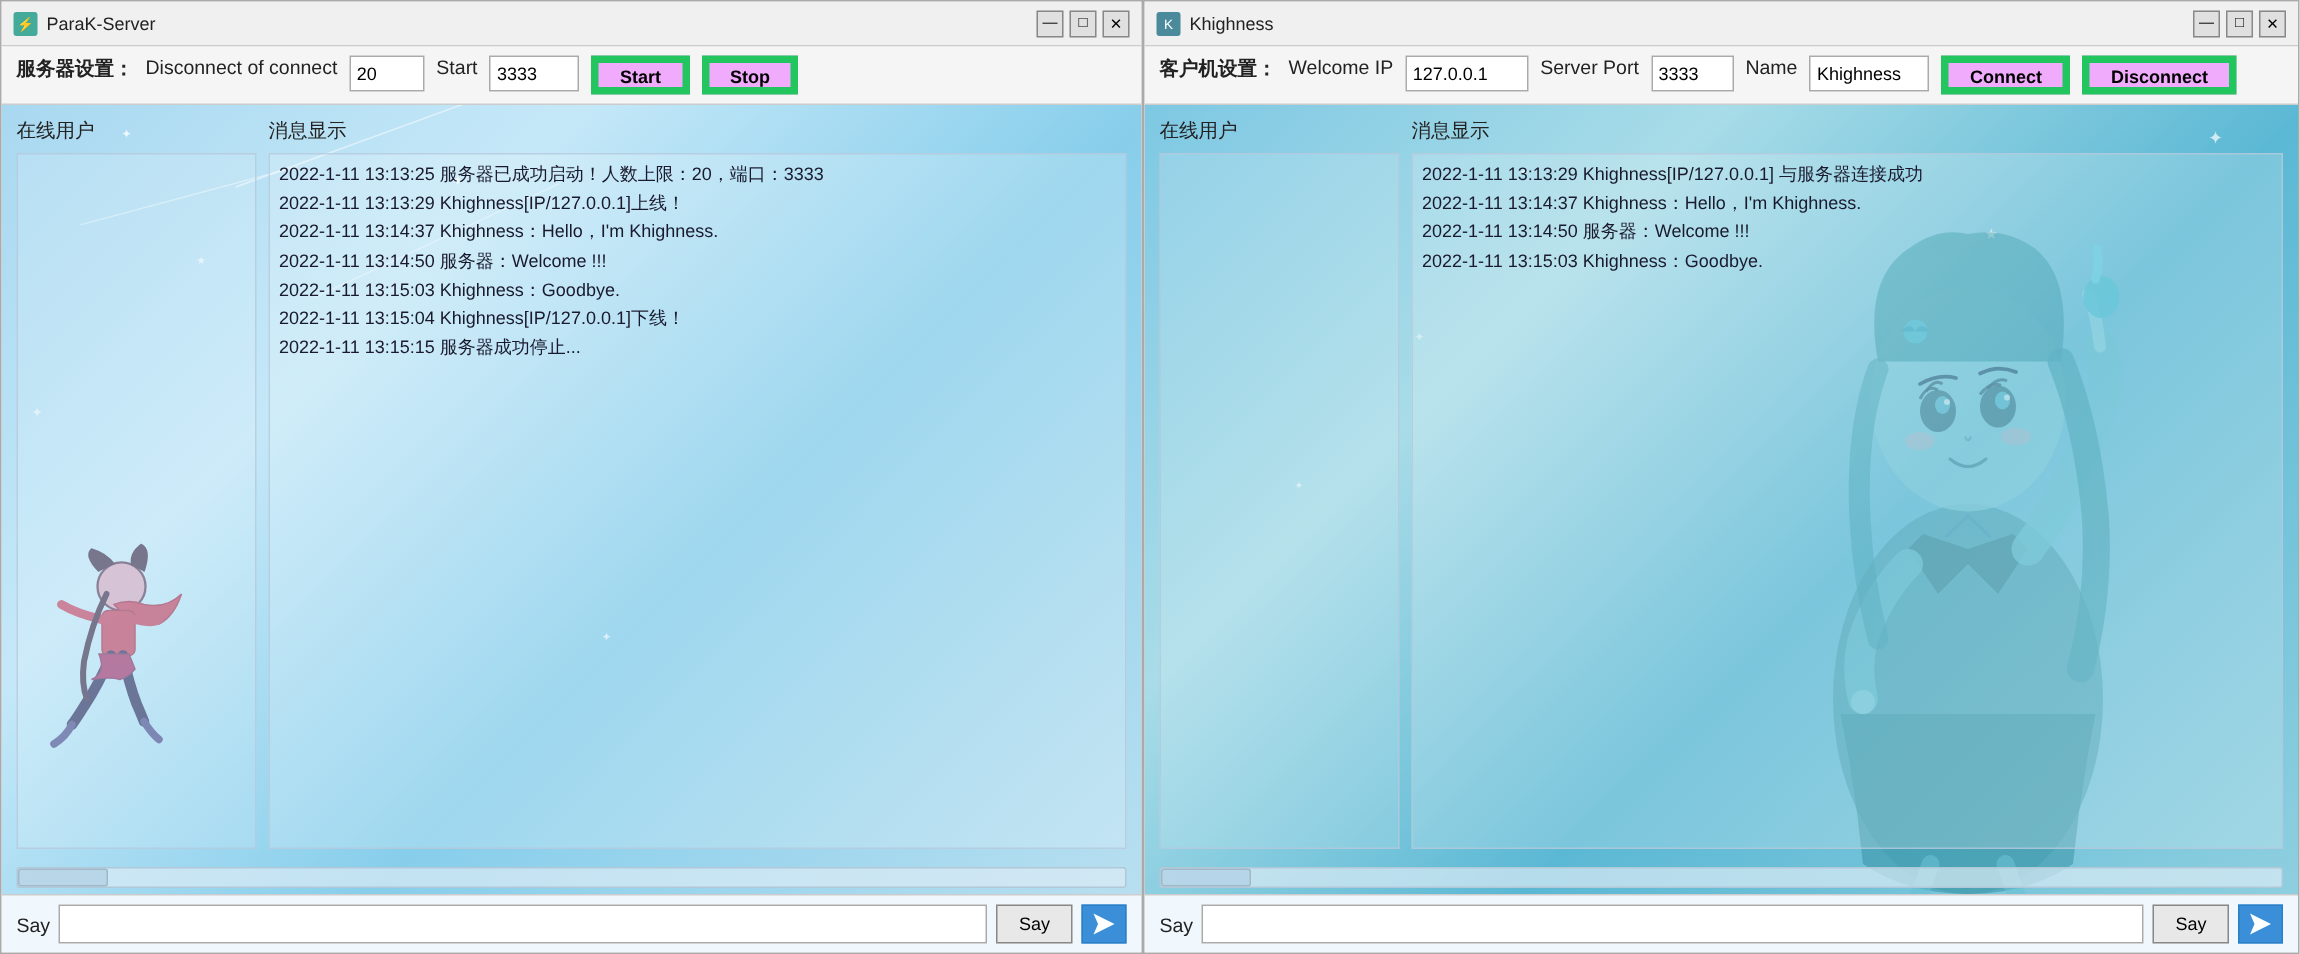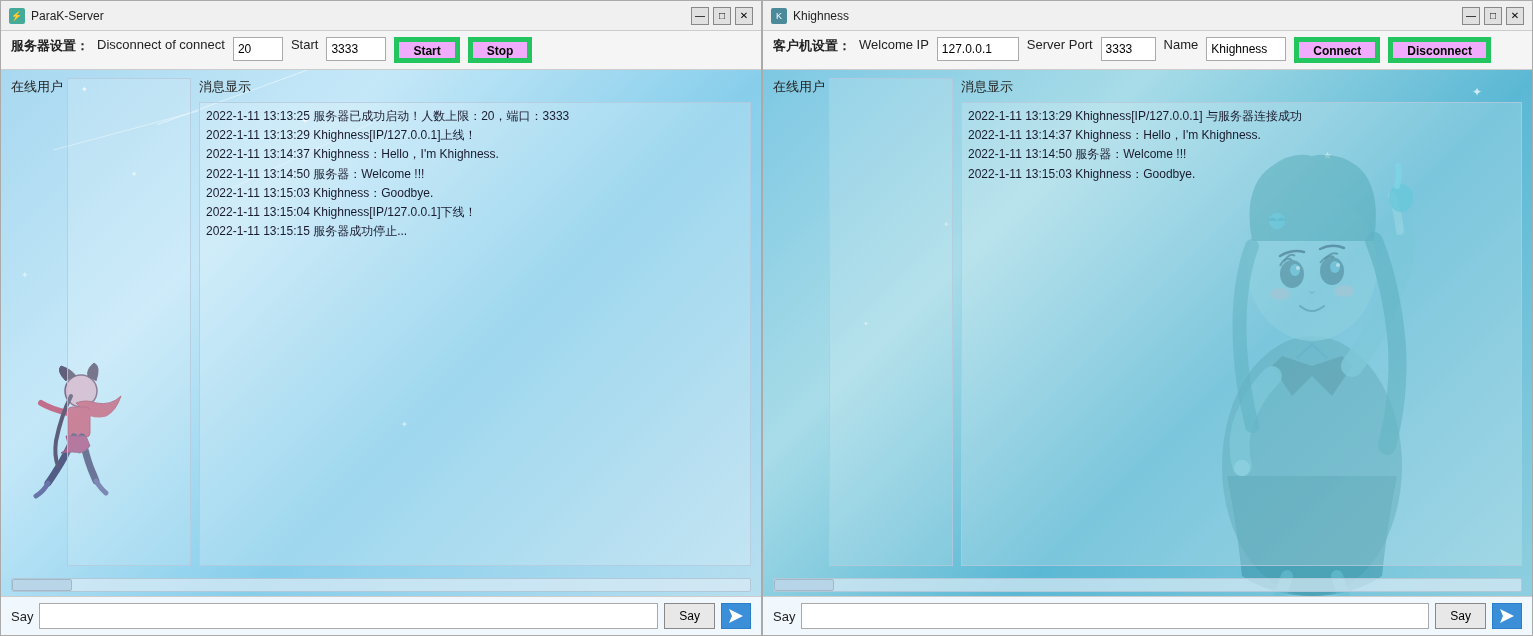--- a/index.html
+++ b/index.html
@@ -146,24 +146,24 @@
     .content-row {
       position: relative;
       z-index: 2;
       display: flex;
       flex: 1;
       padding: 8px 10px;
       gap: 8px;
     }
 
     .online-users-panel {
-      width: 180px;
+      width: 160px;
       flex-shrink: 0;
       display: flex;
-      flex-direction: row;
+      flex-direction: column;
       gap: 4px;
     }
 
     .panel-title {
       font-size: 13px;
       color: #222;
       margin-bottom: 2px;
     }
 
     .users-box {

